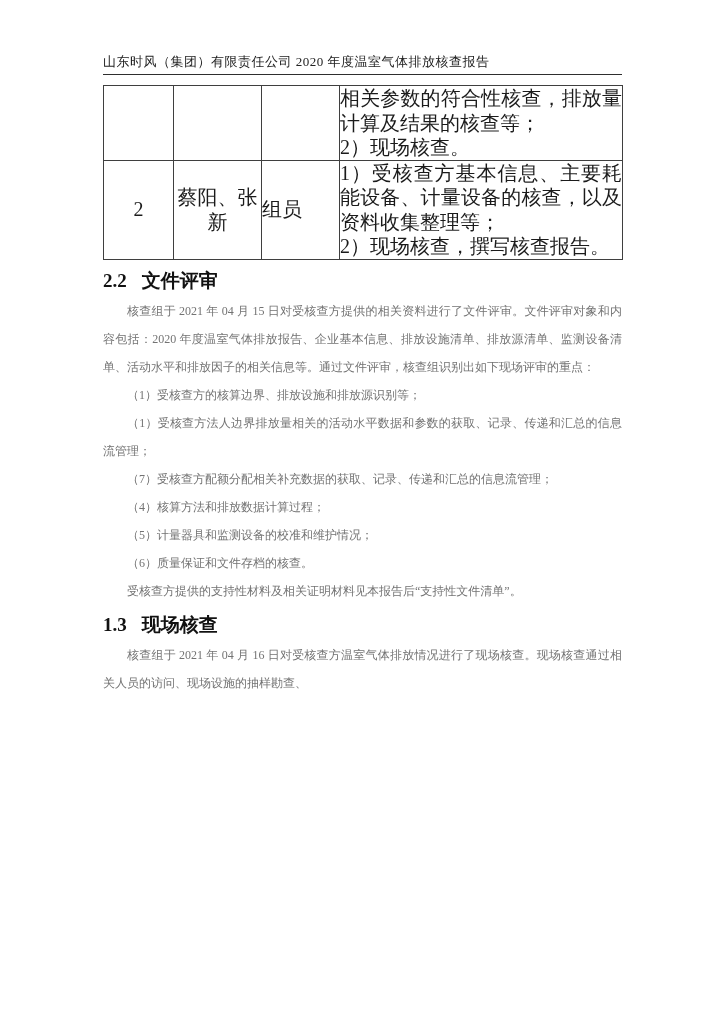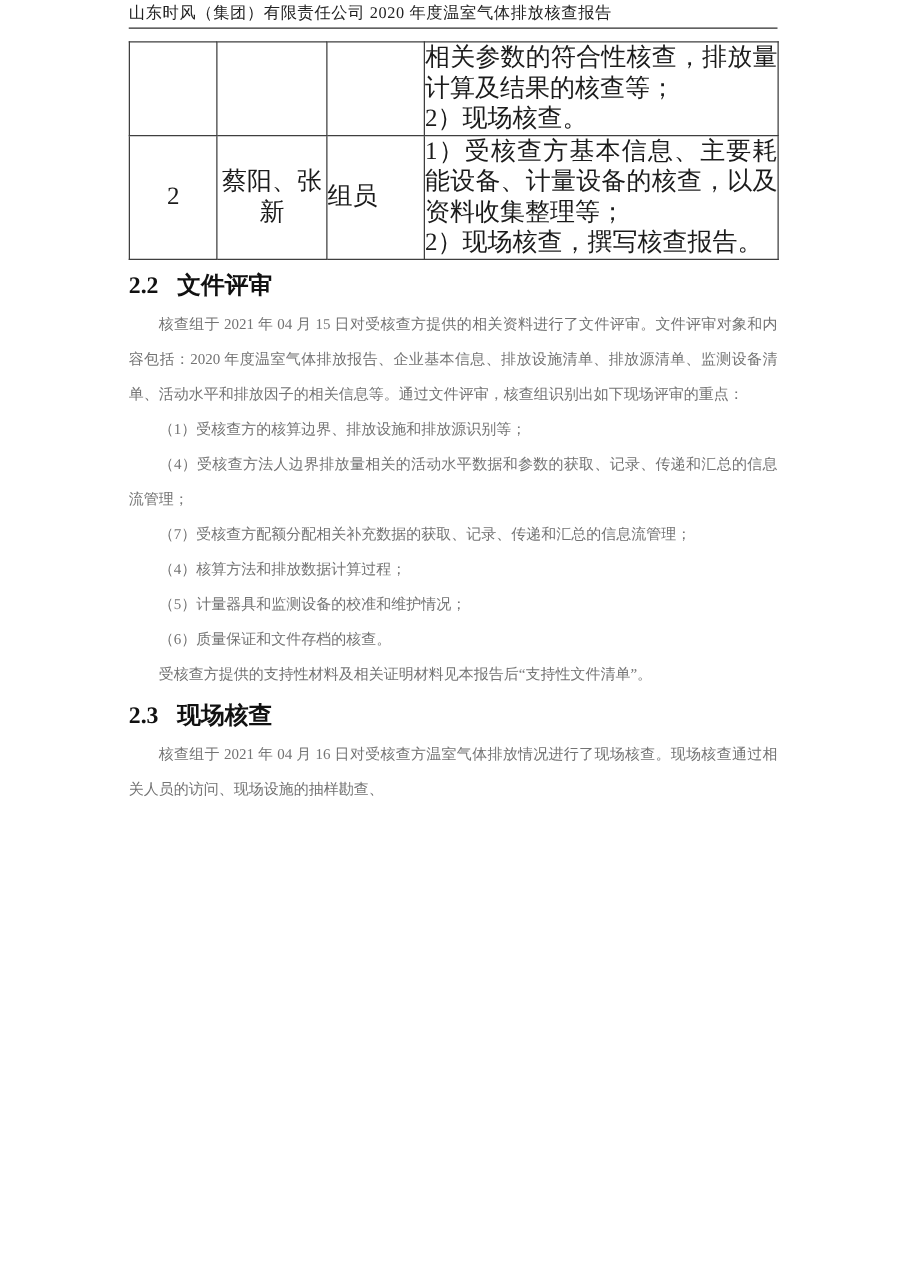--- a/index.html
+++ b/index.html
@@ -9,20 +9,21 @@
   }
   .page {
     position: relative;
     width: 724px;
     height: 812px;
     background: #ffffff;
     font-family: "Liberation Serif", "DejaVu Serif", serif;
     color: #1b1b1b;
     overflow: hidden;
     box-sizing: border-box;
+    padding-top: 52px;
   }
   .content {
     width: 519px;
     margin: 0 auto 0 103px;
   }
   .running-header {
     font-size: 13px;
     line-height: 19px;
     letter-spacing: 0.5px;
     color: #222222;
@@ -111,30 +112,30 @@
       </tbody>
     </table>
 
     <h2 class="sec-heading">
       <span class="sec-num">2.2</span><span>文件评审</span>
     </h2>
 
     <p class="body-para first">核查组于 2021 年 04 月 15 日对受核查方提供的相关资料进行了文件评审。文件评审对象和内容包括：2020 年度温室气体排放报告、企业基本信息、排放设施清单、排放源清单、监测设备清单、活动水平和排放因子的相关信息等。通过文件评审，核查组识别出如下现场评审的重点：</p>
 
     <p class="body-para">（1）受核查方的核算边界、排放设施和排放源识别等；</p>
-    <p class="body-para">（4）受核查方法人边界排放量相关的活动水平数据和参数的获取、记录、传递和汇总的信息流管理；</p>
+    <p class="body-para">（1）受核查方法人边界排放量相关的活动水平数据和参数的获取、记录、传递和汇总的信息流管理；</p>
     <p class="body-para">（7）受核查方配额分配相关补充数据的获取、记录、传递和汇总的信息流管理；</p>
     <p class="body-para">（4）核算方法和排放数据计算过程；</p>
     <p class="body-para">（5）计量器具和监测设备的校准和维护情况；</p>
     <p class="body-para">（6）质量保证和文件存档的核查。</p>
 
     <p class="body-para">受核查方提供的支持性材料及相关证明材料见本报告后“支持性文件清单”。</p>
 
     <h2 class="sec-heading h23">
-      <span class="sec-num">2.3</span><span>现场核查</span>
+      <span class="sec-num">1.3</span><span>现场核查</span>
     </h2>
 
     <p class="body-para after-heading">核查组于 2021 年 04 月 16 日对受核查方温室气体排放情况进行了现场核查。现场核查通过相关人员的访问、现场设施的抽样勘查、</p>
 
   </div>
 
   <div class="page-number">6</div>
 </div>
 
 </body></html>

